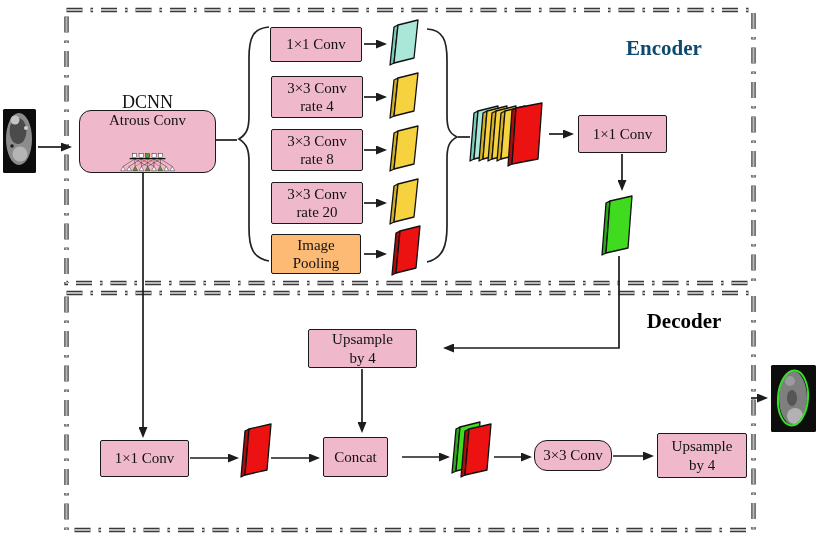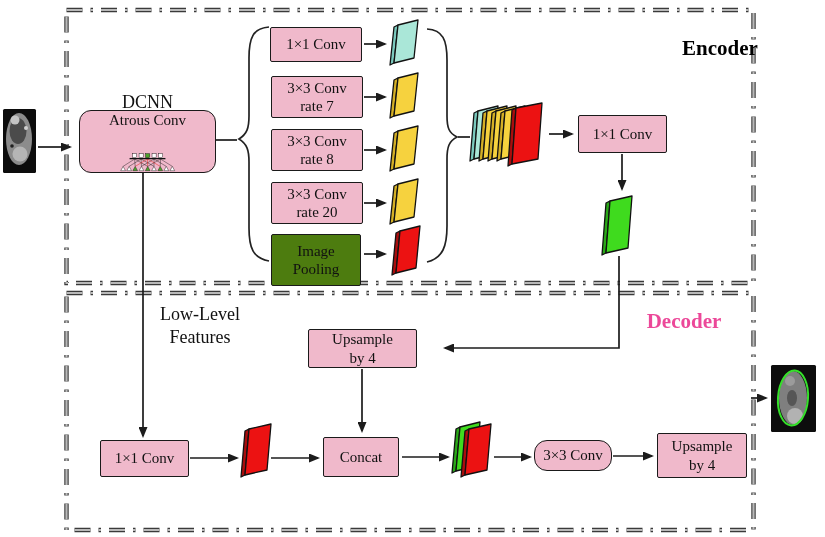--- a/index.html
+++ b/index.html
@@ -184,57 +184,53 @@
         <polygon points="119.5,41 130.5,41 125,31" fill="#ffffff"></polygon>
       </g>
     </svg>
   </div>
 
   <div class="box" style="left: 270px; top: 27px; width: 92px; height: 35px; background: rgb(240, 185, 203);">
     <span>1×1 Conv</span>
   </div>
   <div class="box" style="left: 271px; top: 76px; width: 92px; height: 42px; background: rgb(240, 185, 203);">
     <span>3×3 Conv</span>
-    <span>rate 7</span>
+    <span>rate 4</span>
   </div>
   <div class="box" style="left: 271px; top: 129px; width: 92px; height: 42px; background: rgb(240, 185, 203);">
     <span>3×3 Conv</span>
     <span>rate 8</span>
   </div>
   <div class="box" style="left: 271px; top: 182px; width: 92px; height: 42px; background: rgb(240, 185, 203);">
     <span>3×3 Conv</span>
     <span>rate 20</span>
   </div>
-  <div class="box" style="left: 271px; top: 234px; width: 90px; height: 52px; background: #4d7c0f;">
+  <div class="box" style="left: 271px; top: 234px; width: 90px; height: 40px; background: #fdba74;">
     <span>Image</span>
     <span>Pooling</span>
   </div>
 
   <div class="box" style="left: 578px; top: 115px; width: 89px; height: 38px; background: rgb(240, 185, 203);">
     <span>1×1 Conv</span>
   </div>
 
-  <div class="section-label" style="left: 664px; top: 36px; width: 112px; color: #000000;">Encoder</div>
-  <div class="section-label" style="left: 628px; top: 309px; width: 112px; color: #ec4899;">Decoder</div>
-
-  <div class="plain-label" style="left:148px;top:303px;width:104px;">
-    <div>Low-Level</div>
-    <div>Features</div>
-  </div>
+  <div class="section-label" style="left: 608px; top: 36px; width: 112px; color: #0c4a6e;">Encoder</div>
+  <div class="section-label" style="left: 628px; top: 309px; width: 112px; color: #000000;">Decoder</div>
+
 
   <div class="box" style="left: 308px; top: 329px; width: 109px; height: 39px; background: rgb(240, 185, 203);">
     <span>Upsample</span>
     <span>by 4</span>
   </div>
 
   <div class="box" style="left: 100px; top: 440px; width: 89px; height: 37px; background: rgb(240, 185, 203);">
     <span>1×1 Conv</span>
   </div>
 
-  <div class="box" style="left: 323px; top: 437px; width: 76px; height: 40px; background: rgb(240, 185, 203);">
+  <div class="box" style="left: 323px; top: 437px; width: 65px; height: 40px; background: rgb(240, 185, 203);">
     <span>Concat</span>
   </div>
 
   <div class="box" style="left: 534px; top: 440px; width: 78px; height: 31px; border-radius: 13px; background: rgb(240, 185, 203);">
     <span>3×3 Conv</span>
   </div>
 
   <div class="box" style="left: 657px; top: 433px; width: 90px; height: 45px; background: rgb(240, 185, 203);">
     <span>Upsample</span>
     <span>by 4</span>

